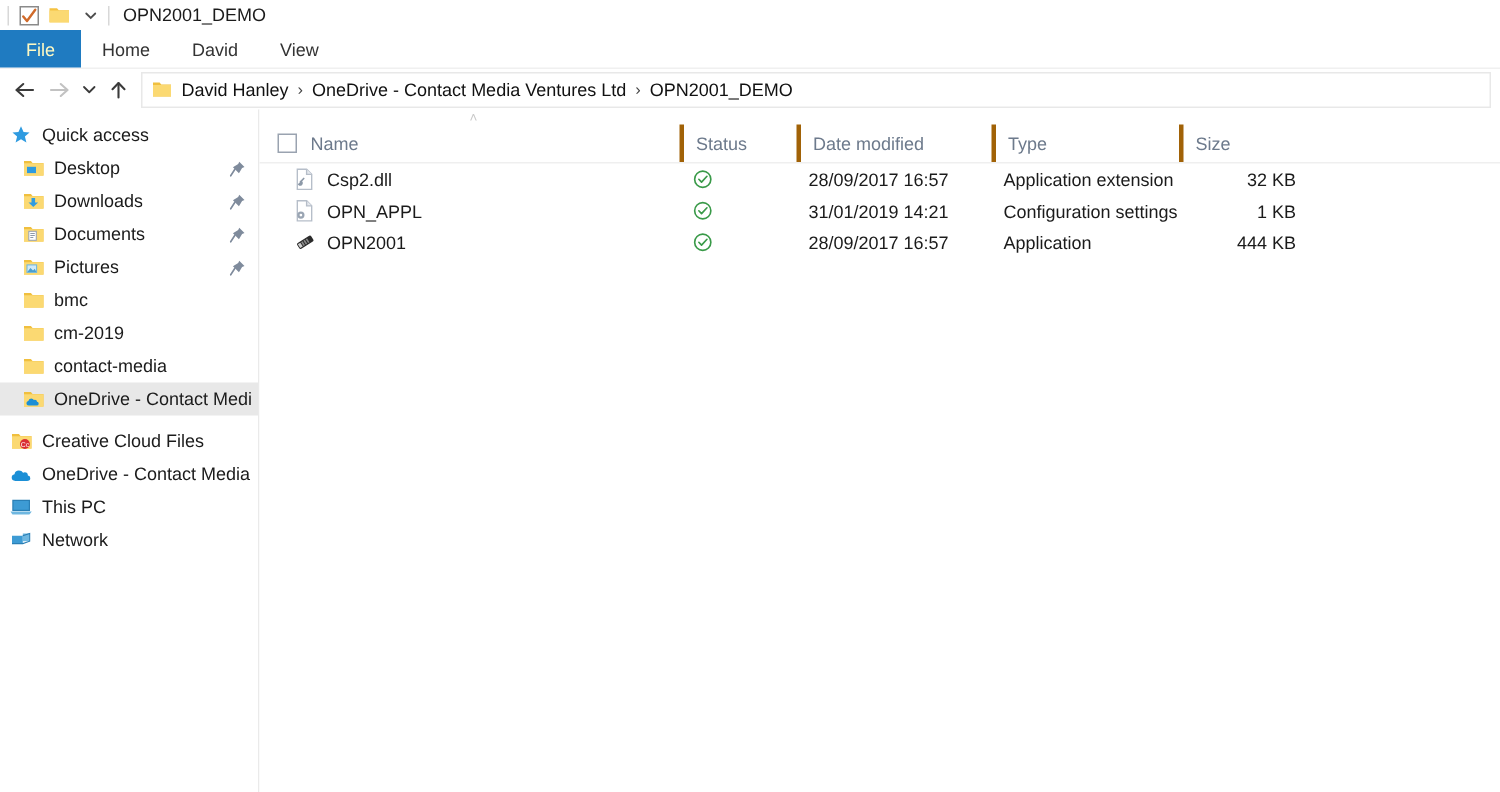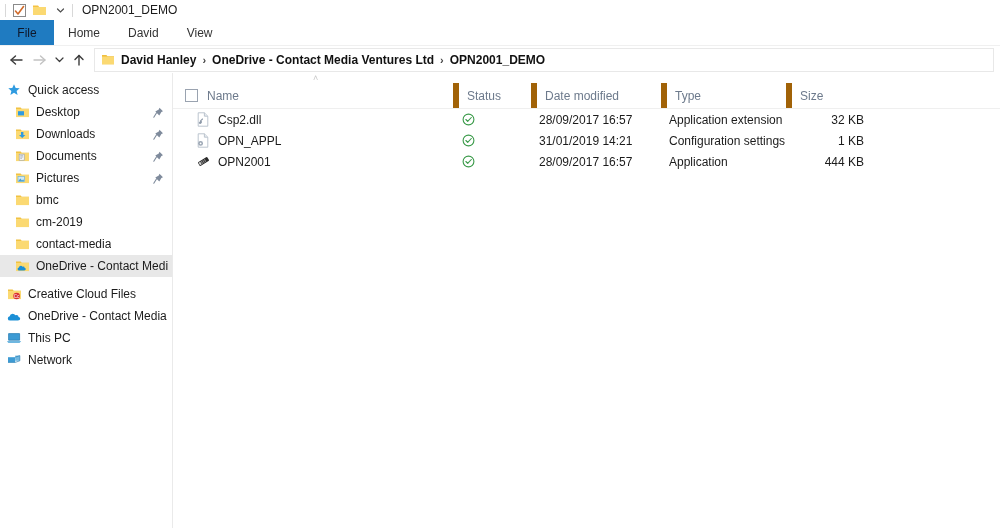--- a/index.html
+++ b/index.html
@@ -80,35 +80,34 @@
     align-items: center;
     justify-content: center;
     padding: 0 14px;
     font-size: 12px;
     color: #333333;
     cursor: default;
     white-space: nowrap;
   }
   .tab.file {
     background: #1f7bc1;
-    color: #0f172a;
+    color: #fef9c3;
     font-weight: normal;
     min-width: 32px;
     padding: 0 11px;
   }
 
   
   .addressbar {
     height: 27px;
     background: #ffffff;
     display: flex;
     align-items: center;
     flex: 0 0 auto;
     padding-left: 6px;
-    font-weight: bold;
   }
   .nav-btn {
     width: 22px;
     height: 22px;
     display: inline-flex;
     align-items: center;
     justify-content: center;
     flex: 0 0 auto;
   }
   .nav-btn.small { width: 18px; }
@@ -232,21 +231,21 @@
     position: relative;
   }
   .col {
     font-size: 12px;
     color: #6d7a8c;
     display: flex;
     align-items: center;
     height: 25px;
     padding-left: 8px;
     box-sizing: border-box;
-    border-left: 6px solid #a16207;
+    border-left: 3px solid #a16207;
     white-space: nowrap;
   }
   .col.first { border-left: none; }
   .col-name      { width: 280px; flex: 0 0 280px; padding-left: 4px; }
   .col-status    { width: 78px;  flex: 0 0 78px; }
   .col-date      { width: 130px; flex: 0 0 130px; }
   .col-type      { width: 125px; flex: 0 0 125px; }
   .col-size      { width: 100px; flex: 0 0 100px; }
   .chk-head {
     width: 13px; height: 13px;

